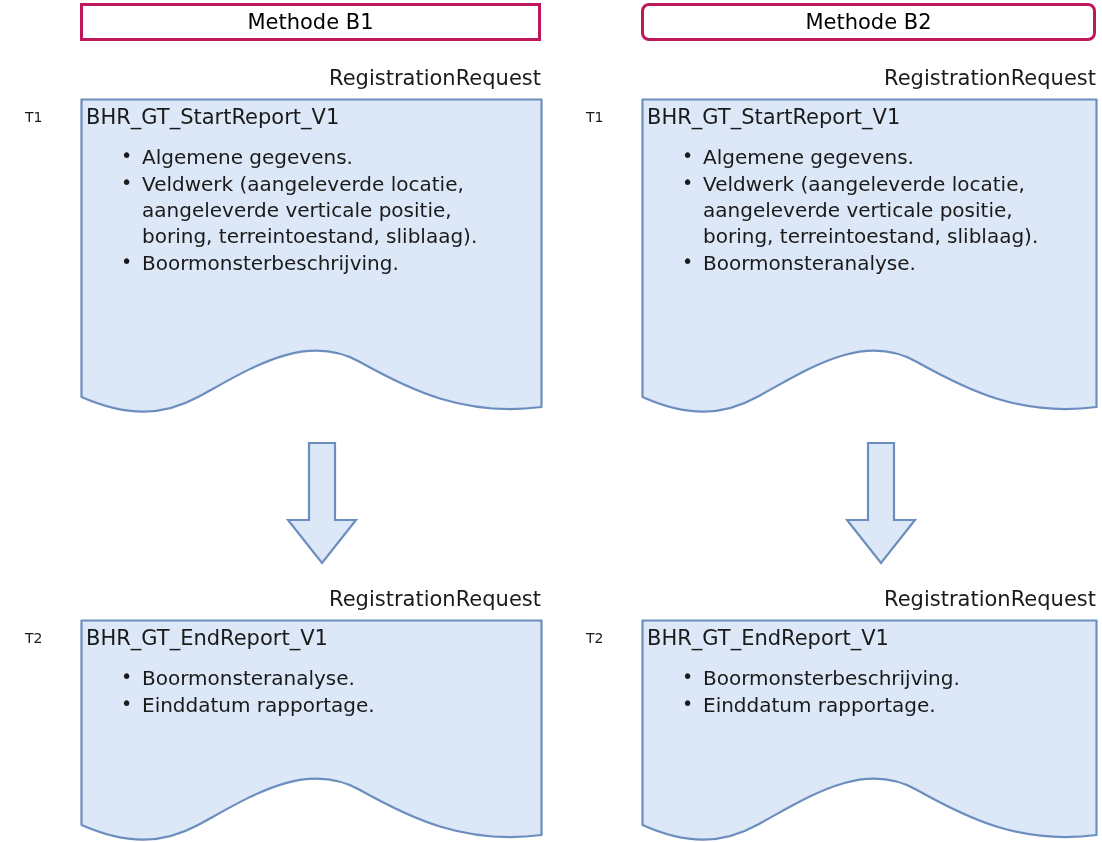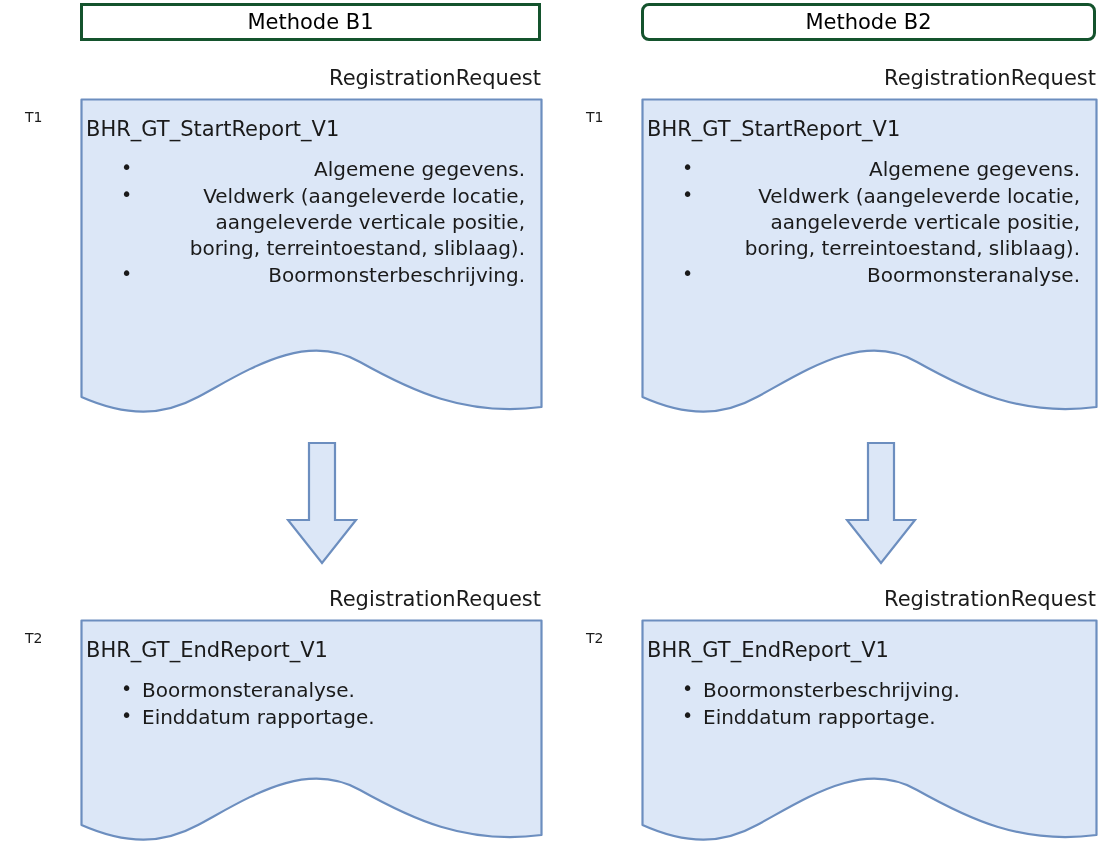--- a/index.html
+++ b/index.html
@@ -20,21 +20,21 @@
     position: absolute;
     inset: 0;
     width: 1102px;
     height: 842px;
   }
 
   
   .method-header {
     position: absolute;
     box-sizing: border-box;
-    border: 3px solid #14532d;
+    border: 3px solid #be185d;
     background: #ffffff;
     display: flex;
     align-items: center;
     justify-content: center;
     font-size: 21px;
     line-height: 1;
     color: #000000;
   }
   #method-header-1 { left: 80px;  top: 3px; width: 461px; height: 38px; }
   #method-header-2 { left: 641px; top: 3px; width: 455px; height: 38px; border-radius: 8px; }
@@ -71,21 +71,21 @@
   }
   .doc-shape svg {
     position: absolute;
     left: 0;
     top: 0;
     display: block;
   }
   .doc-content {
     position: relative;
     z-index: 2;
-    padding: 18px 10px 0 6px;
+    padding: 6px 10px 0 6px;
   }
   .doc-title {
     font-size: 21px;
     line-height: 1.25;
     color: #1a1a1a;
     white-space: nowrap;
   }
   .doc-list {
     margin: 14px 0 0 0;
     padding-left: 56px;
@@ -106,21 +106,21 @@
     font-size: 19px;
     color: #1a1a1a;
   }
 
   #doc-b1-t1 { left: 80px;  top: 98px;  width: 463px; height: 316px; }
   #doc-b2-t1 { left: 641px; top: 98px;  width: 457px; height: 316px; }
   #doc-b1-t2 { left: 80px;  top: 619px; width: 463px; height: 223px; }
   #doc-b2-t2 { left: 641px; top: 619px; width: 457px; height: 223px; }
 
   #doc-b1-t1 .doc-list,
-  #doc-b2-t1 .doc-list { padding-right: 8px; text-align: right; }
+  #doc-b2-t1 .doc-list { padding-right: 8px; }
 
   
   .flow-arrow {
     position: absolute;
   }
   #arrow-b1 { left: 286px; top: 441px; width: 72px; height: 124px; }
   #arrow-b2 { left: 845px; top: 441px; width: 72px; height: 124px; }
 </style>
 </head>
 <body>

